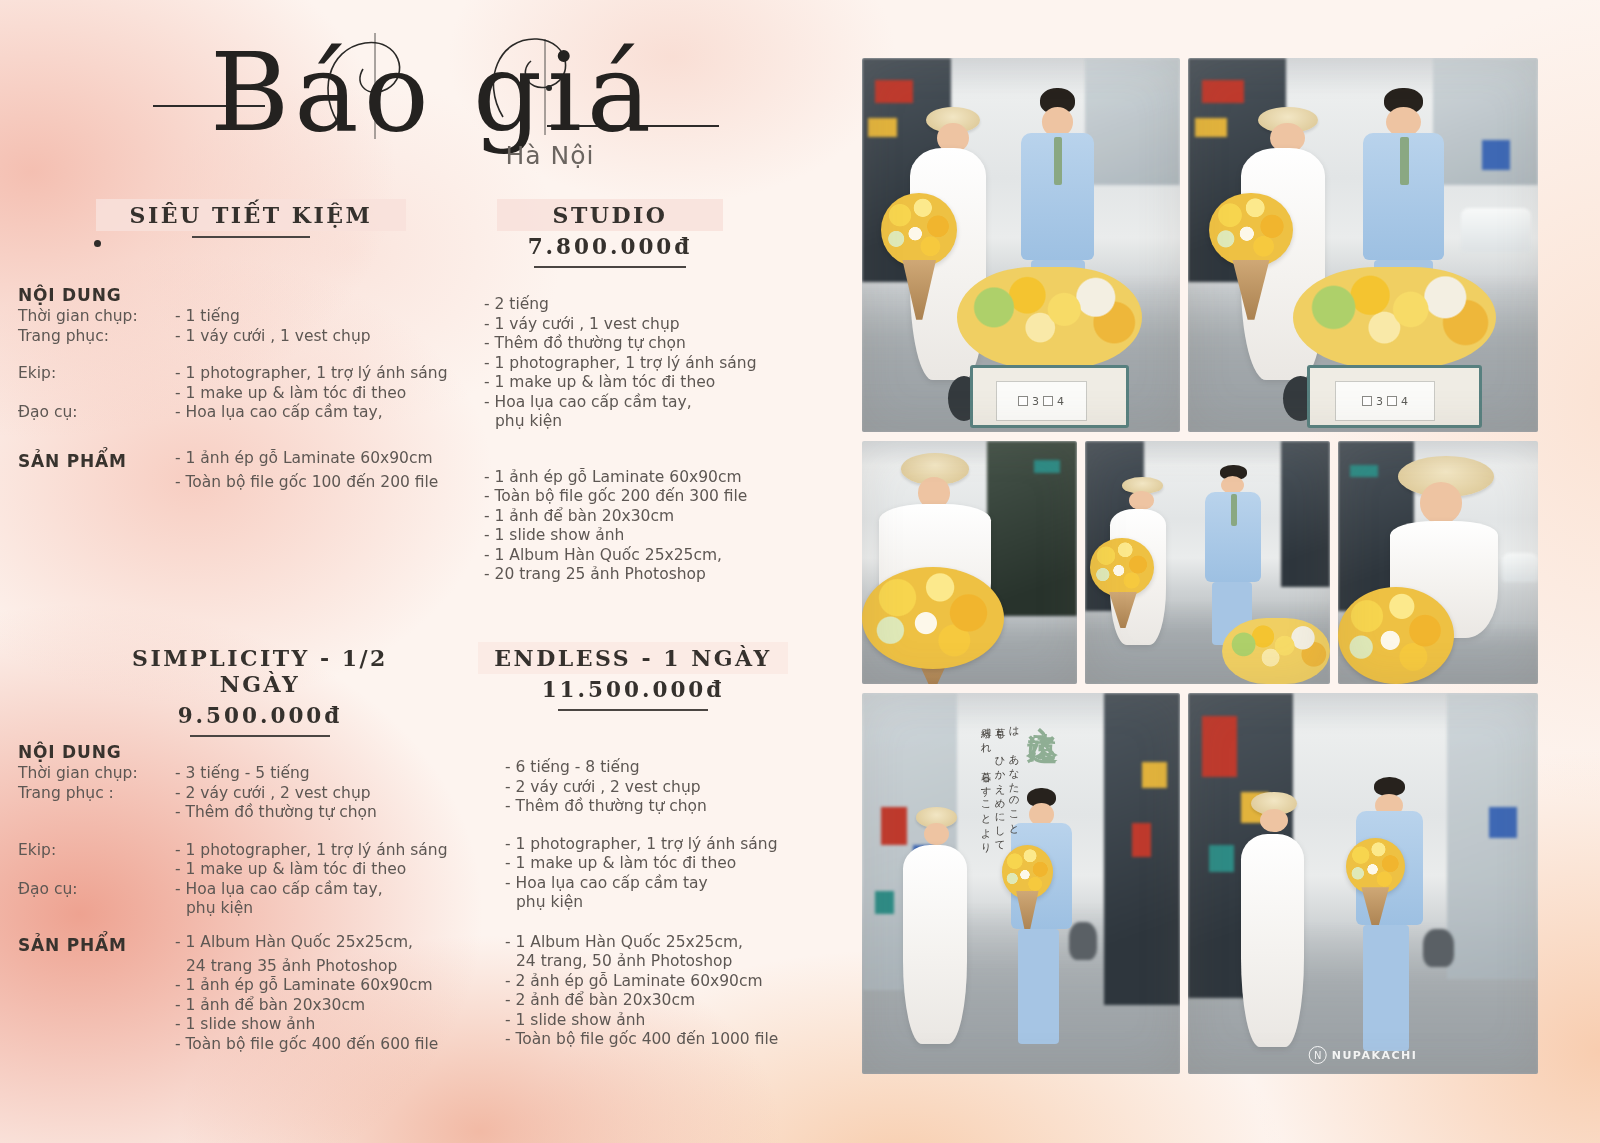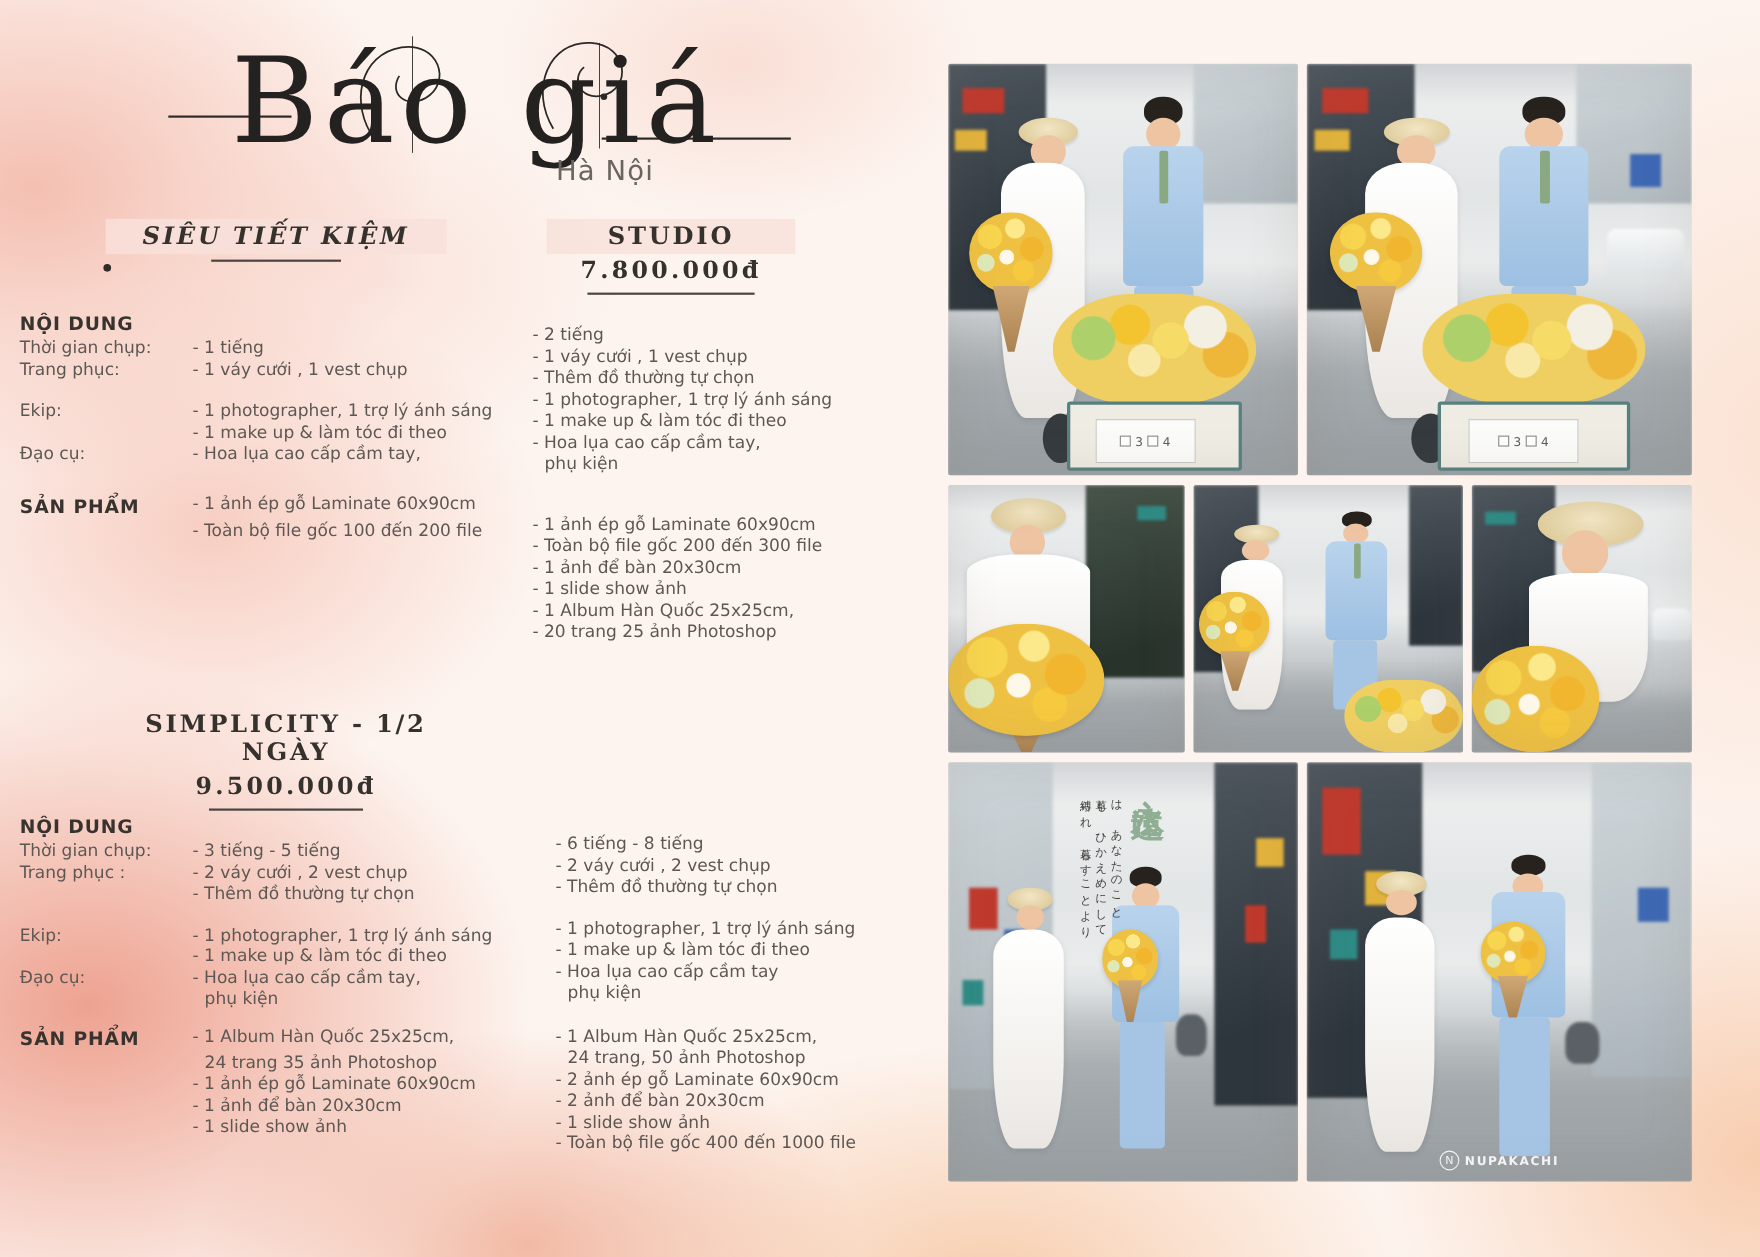--- a/index.html
+++ b/index.html
@@ -32,21 +32,21 @@
   .pkg-head{position:absolute;text-align:center;color:#35312d;}
   .pkg-name{display:inline-block;font-family:"DejaVu Serif","Liberation Serif",serif;font-weight:700;
             font-size:22px;letter-spacing:2.5px;padding:3px 0;}
   .ph0 .pkg-name{background:rgba(248,224,218,.85);padding:3px 34px;}
   .ph1 .pkg-name{background:rgba(248,224,218,.85);padding:3px 56px;}
   .ph3 .pkg-name{background:rgba(250,232,226,.8);padding:3px 16px;}
   .pkg-price{font-family:"DejaVu Serif","Liberation Serif",serif;font-weight:700;
              font-size:21.5px;letter-spacing:3px;margin-top:2px;line-height:28px;}
   .pkg-underline{height:2px;background:#4a4542;margin:5px auto 0;}
   .u0{width:118px}.u1{width:152px}.u2{width:140px}.u3{width:150px}
-  .ph0{left:95px;top:199px;width:312px;font-style:italic;}
+  .ph0{left:95px;top:199px;width:312px;}
   .ph1{left:470px;top:199px;width:280px;}
   .ph2{left:90px;top:642px;width:340px;}
   .ph3{left:478px;top:642px;width:310px;}
   
   .pkg-body{position:absolute;font-size:15.5px;line-height:19.5px;color:#5d5753;}
   .pb0{left:18px;top:283px;width:472px;}
   .pb1{left:484px;top:295px;width:335px;}
   .pb2{left:18px;top:740px;width:472px;}
   .pb3{left:505px;top:758px;width:345px;}
   .d-row{display:grid;grid-template-columns:157px 1fr;}
@@ -137,20 +137,25 @@
   <div class="pkg-head ph1">
     <div class="pkg-name">STUDIO</div>
     <div class="pkg-price">7.800.000đ</div>
     <div class="pkg-underline u1"></div>
   </div>
   <div class="pkg-head ph2">
     <div class="pkg-name">SIMPLICITY - 1/2 NGÀY</div>
     <div class="pkg-price">9.500.000đ</div>
     <div class="pkg-underline u2"></div>
   </div>
+  <div class="pkg-head ph3">
+    <div class="pkg-name">ENDLESS - 1 NGÀY</div>
+    <div class="pkg-price">11.500.000đ</div>
+    <div class="pkg-underline u3"></div>
+  </div>
 
   <div class="pkg-body pb0">
       <div class="sec-label">NỘI DUNG</div>
       <div class="d-row">
         <span class="d-lbl">Thời gian chụp:</span>
         <span class="d-txt">- 1 tiếng</span>
       </div>
       <div class="d-row">
         <span class="d-lbl">Trang phục:</span>
         <span class="d-txt">- 1 váy cưới , 1 vest chụp</span>
@@ -264,20 +269,24 @@
         <span class="d-lbl"></span>
         <span class="d-txt">- 1 ảnh ép gỗ Laminate 60x90cm</span>
       </div>
       <div class="d-row">
         <span class="d-lbl"></span>
         <span class="d-txt">- 1 ảnh để bàn 20x30cm</span>
       </div>
       <div class="d-row">
         <span class="d-lbl"></span>
         <span class="d-txt">- 1 slide show ảnh</span>
+      </div>
+      <div class="d-row">
+        <span class="d-lbl"></span>
+        <span class="d-txt">- Toàn bộ file gốc 400 đến 600 file</span>
       </div>
     </div>
   <div class="pkg-body pb3">
       <div class="d-row single">
         <span class="d-txt">- 6 tiếng - 8 tiếng</span>
       </div>
       <div class="d-row single">
         <span class="d-txt">- 2 váy cưới , 2 vest chụp</span>
       </div>
       <div class="d-row single">

